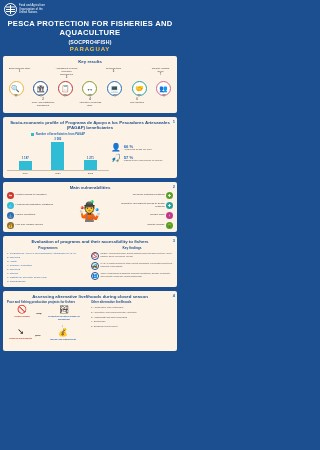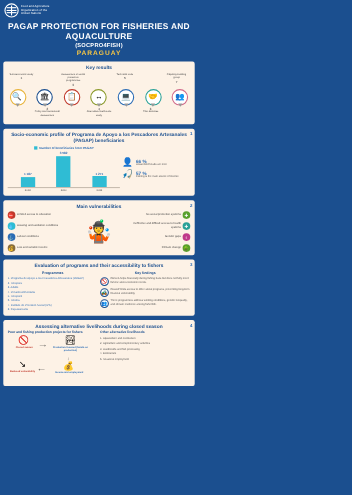--- a/index.html
+++ b/index.html
@@ -213,21 +213,21 @@
   <div class="header">
     <div class="fao-row">
       <div class="fao-logo"></div>
       <div class="fao-text">
         <div>Food and Agriculture</div>
         <div>Organization of the</div>
         <div>United Nations</div>
       </div>
     </div>
     <div class="title-block">
-      <div class="main-title">PAGAP PROTECTION FOR FISHERIES AND AQUACULTURE</div>
+      <div class="main-title">PESCA PROTECTION FOR FISHERIES AND AQUACULTURE</div>
       <div class="sub-title">(SOCPRO4FISH)</div>
       <div class="country">PARAGUAY</div>
     </div>
   </div>
 
   <div class="panel">
     <div class="panel-title">Key results</div>
     <div class="kr-wrap">
       <div class="kr-labels-top">
         <div class="kr-lab"><span>Socioeconomic study</span><div class="kr-num">1</div></div>

